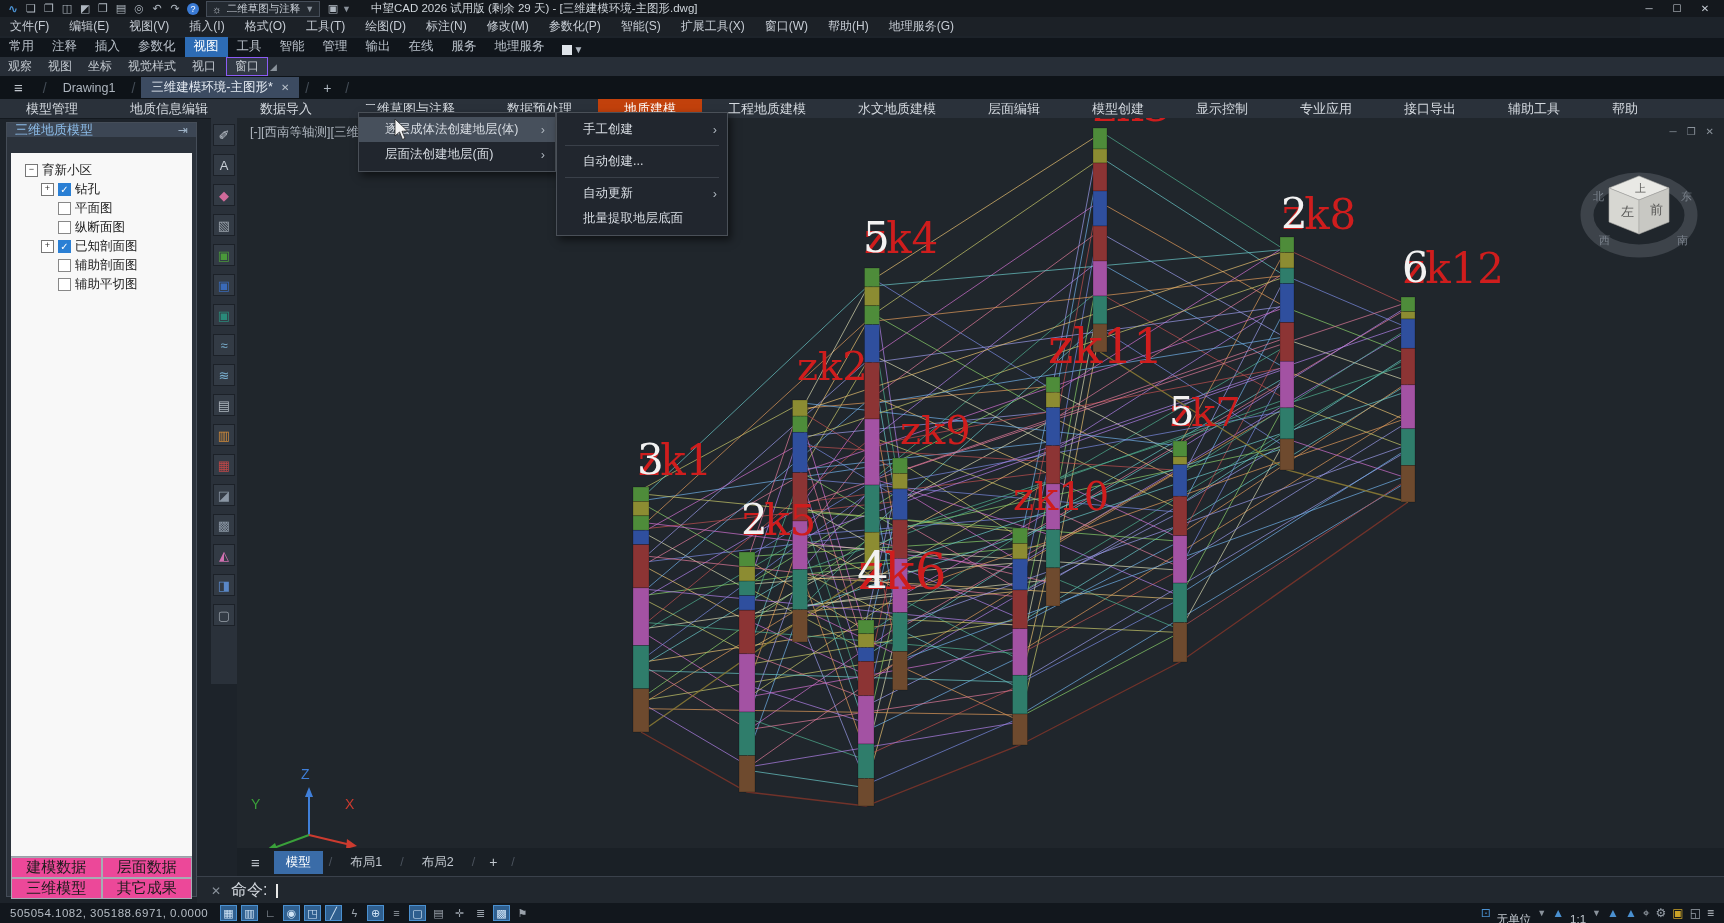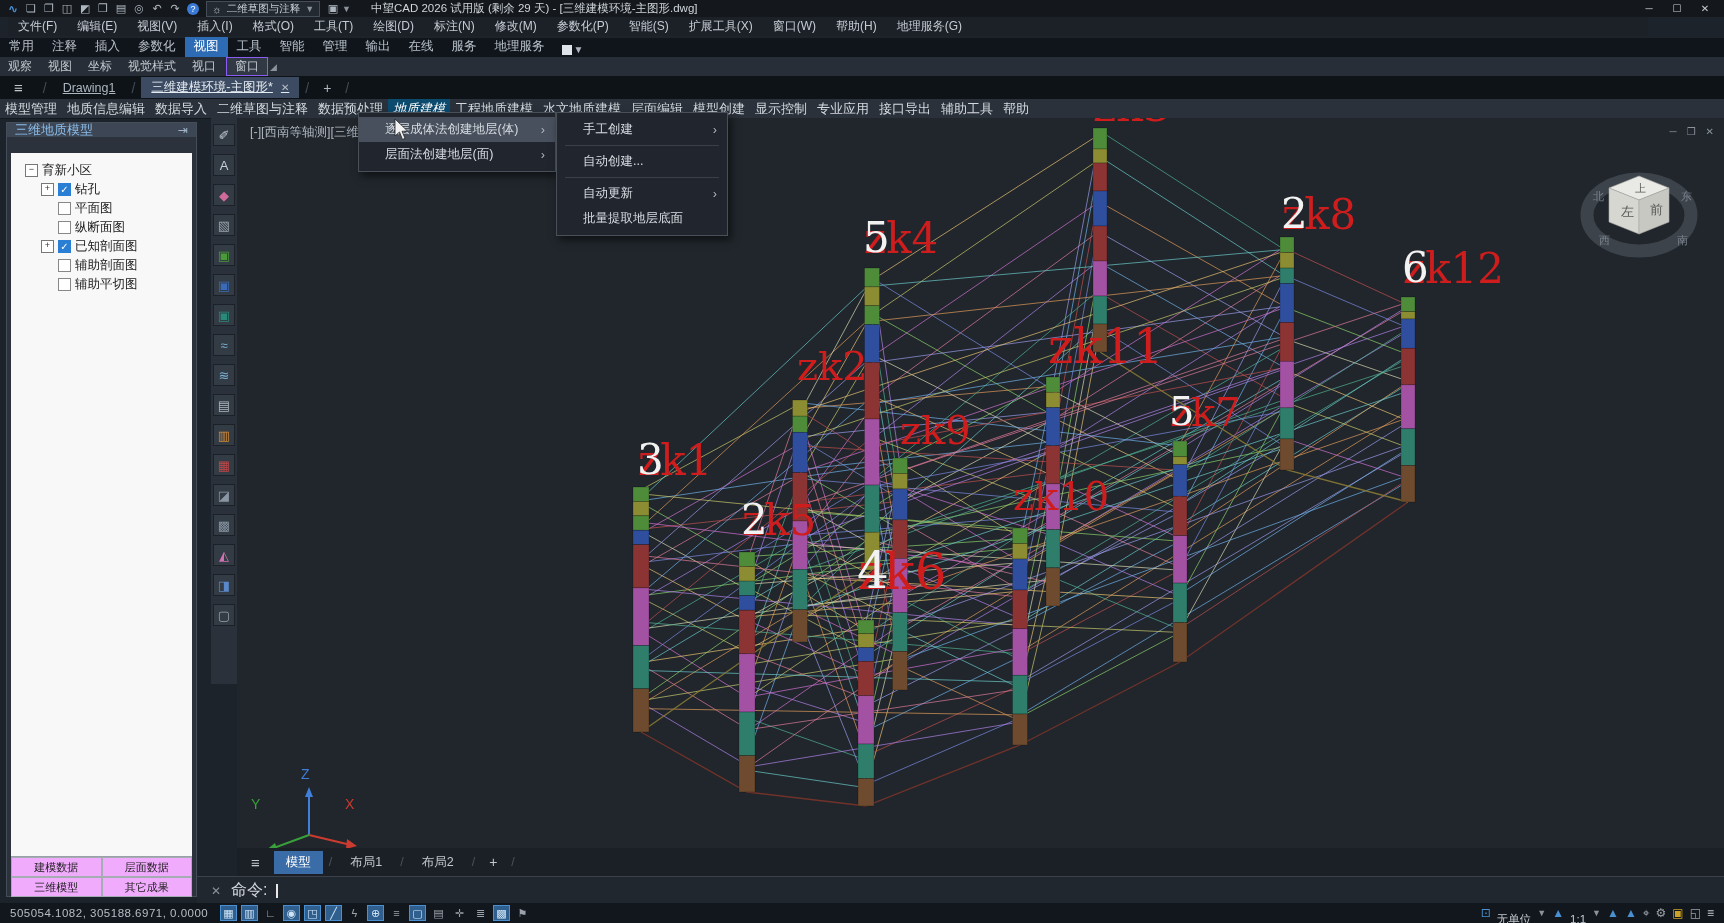--- a/index.html
+++ b/index.html
@@ -11,57 +11,57 @@
   .titlebar{left:0;top:0;width:1724px;height:17px;background:#14181d;display:flex;align-items:center;font-size:11px;}
   .qi{display:inline-flex;align-items:center;justify-content:center;width:18px;height:15px;color:#aeb6bf;font-size:11px;}
   .qi-logo{color:#4a90d0;font-weight:bold;font-size:12px;}
   .qi-help{width:12px;height:12px;border-radius:50%;background:#3a7ad4;color:#fff;font-size:9px;display:inline-flex;align-items:center;justify-content:center;margin:0 3px;}
   .wscombo{display:inline-flex;align-items:center;height:14px;border:1px solid #454d58;background:#232930;
            padding:0 5px;margin:0 4px;font-size:10.5px;color:#c8ced6;gap:5px;}
   .title-text{flex:0 0 auto;margin-left:20px;color:#cfd5db;font-size:11.5px;}
   .winbtns{margin-left:auto;display:flex;gap:6px;padding-right:8px;color:#c8ced6;font-size:10px;}
   .winbtns span{width:22px;text-align:center;}
   
-  .menubar{left:0;top:17px;width:1640px;height:19px;background:#1c2127;display:flex;align-items:center;font-size:12px;margin-left:8px;}
+  .menubar{left:0;top:17px;width:1640px;height:19px;background:#1c2127;display:flex;align-items:center;font-size:12px;}
   .mi{padding:0 10px;height:100%;display:flex;align-items:center;color:#c6ccd4;}
   
   .ribbontabs{left:0;top:38px;width:1724px;height:19px;background:#10151b;display:flex;align-items:flex-end;font-size:12.5px;}
   .rtab{padding:1px 9px 2px 9px;color:#b9c1ca;}
   .rtab.active{background:#2d6cb5;color:#fff;}
   .rx{margin-left:8px;color:#aeb6bf;font-size:10px;display:flex;align-items:center;gap:2px;padding-bottom:2px;}
   .rx .box{width:10px;height:10px;background:#dfe4ea;display:inline-block;}
   
   .panelrow{left:0;top:57px;width:1724px;height:19px;background:#272e37;display:flex;align-items:center;font-size:12px;border-bottom:1px solid #10151b;}
   .pitem{padding:0 8px;color:#c2c8cf;}
   .pitem.boxed{border:1px solid #8b5cf6;background:#313944;margin-left:2px;}
   .pmark{color:#8a929b;font-size:9px;margin-left:2px;}
   
   .doctabs{left:0;top:76px;width:1724px;height:23px;background:#0e1318;display:flex;align-items:center;font-size:12.5px;}
   .dt-burger{color:#c2c8cf;font-size:15px;padding:0 14px;}
   .dt-slash{color:#434c56;font-size:14px;padding:0 6px;}
-  .dtab{color:#aeb6bf;padding:2px 10px;text-decoration:underline;}
+  .dtab{color:#aeb6bf;padding:2px 10px;}
   .dtab.active{background:#3c4b61;color:#e6ecf4;display:flex;align-items:center;gap:8px;}
   .dtab .x{color:#b9c1ca;font-size:10px;}
   .dt-plus{color:#aeb6bf;font-size:14px;padding:0 8px;}
   
   .geomenu{left:0;top:99px;width:1724px;height:19px;background:#2a313a;display:flex;align-items:center;font-size:13px;border-bottom:1px solid #14191f;}
-  .gitem{padding:0 5px;height:100%;display:flex;align-items:center;color:#d5dae0;}
-  .gitem.active{background:#0c4a6e;color:#fff;font-style:italic;}
+  .gitem{padding:0 26px;height:100%;display:flex;align-items:center;color:#d5dae0;}
+  .gitem.active{background:#c2410c;color:#fff;}
   
   .leftpanel{left:6px;top:122px;width:191px;height:775px;background:#2b323b;border:1px solid #454d58;box-sizing:border-box;}
   .lp-header{height:14px;background:#3c4654;color:#8cbce8;font-size:13px;display:flex;align-items:center;justify-content:space-between;padding:0 8px;}
   .lp-collapse{color:#9fb4c8;font-size:12px;}
   .lp-tree{position:absolute;left:4px;top:30px;width:181px;height:699px;background:#f8f8f8;color:#1a1a1a;overflow:hidden;}
   .trow{display:flex;align-items:center;height:19px;font-size:12.5px;}
   .expbox{width:11px;height:11px;border:1px solid #777;background:#fff;font-size:9px;line-height:9px;text-align:center;color:#333;flex:0 0 auto;}
   .spacer{width:13px;flex:0 0 auto;}
   .cb{width:13px;height:13px;border:1px solid #888;background:#fff;margin:0 4px;flex:0 0 auto;box-sizing:border-box;}
   .cb.checked{background:#2a7fd4;border-color:#2a7fd4;color:#fff;font-size:10px;line-height:12px;text-align:center;}
   .lp-buttons{position:absolute;left:4px;top:733px;width:181px;height:40px;display:grid;grid-template-columns:1fr 1fr;grid-template-rows:1fr 1fr;background:#f4f4f4;border-top:1px solid #9aa0a8;}
-  .lp-btn{border:1px solid #a6acb4;border-collapse:collapse;font-size:11px;color:#1c1c1c;display:flex;align-items:center;justify-content:center;background:#f0abfc;text-align:center;}
+  .lp-btn{border:1px solid #a6acb4;border-collapse:collapse;font-size:15px;color:#1c1c1c;display:flex;align-items:center;justify-content:center;background:#ec4899;text-align:center;}
   
   .toolcol{left:211px;top:118px;width:26px;height:560px;background:#2a313a;display:flex;flex-direction:column;align-items:center;padding-top:6px;gap:8px;}
   .tpi{width:20px;height:20px;display:flex;align-items:center;justify-content:center;font-size:13px;background:#333b45;border:1px solid #1c2128;}
   
   .viewport{left:237px;top:118px;width:1487px;height:730px;background:#20262c;overflow:hidden;}
   .viewlabel{position:absolute;left:13px;top:6px;color:#aeb6bf;font-size:12.5px;letter-spacing:0;}
   .mdi{position:absolute;right:10px;top:8px;color:#8a929b;font-size:10px;display:flex;gap:10px;}
   .bh-label{position:absolute;font-family:"DejaVu Serif","Liberation Serif",serif;color:#cf1d1d;line-height:1;white-space:nowrap;}
   .bh-label .wh{position:absolute;left:-1px;top:-1px;color:#f2f2f2;}
   

